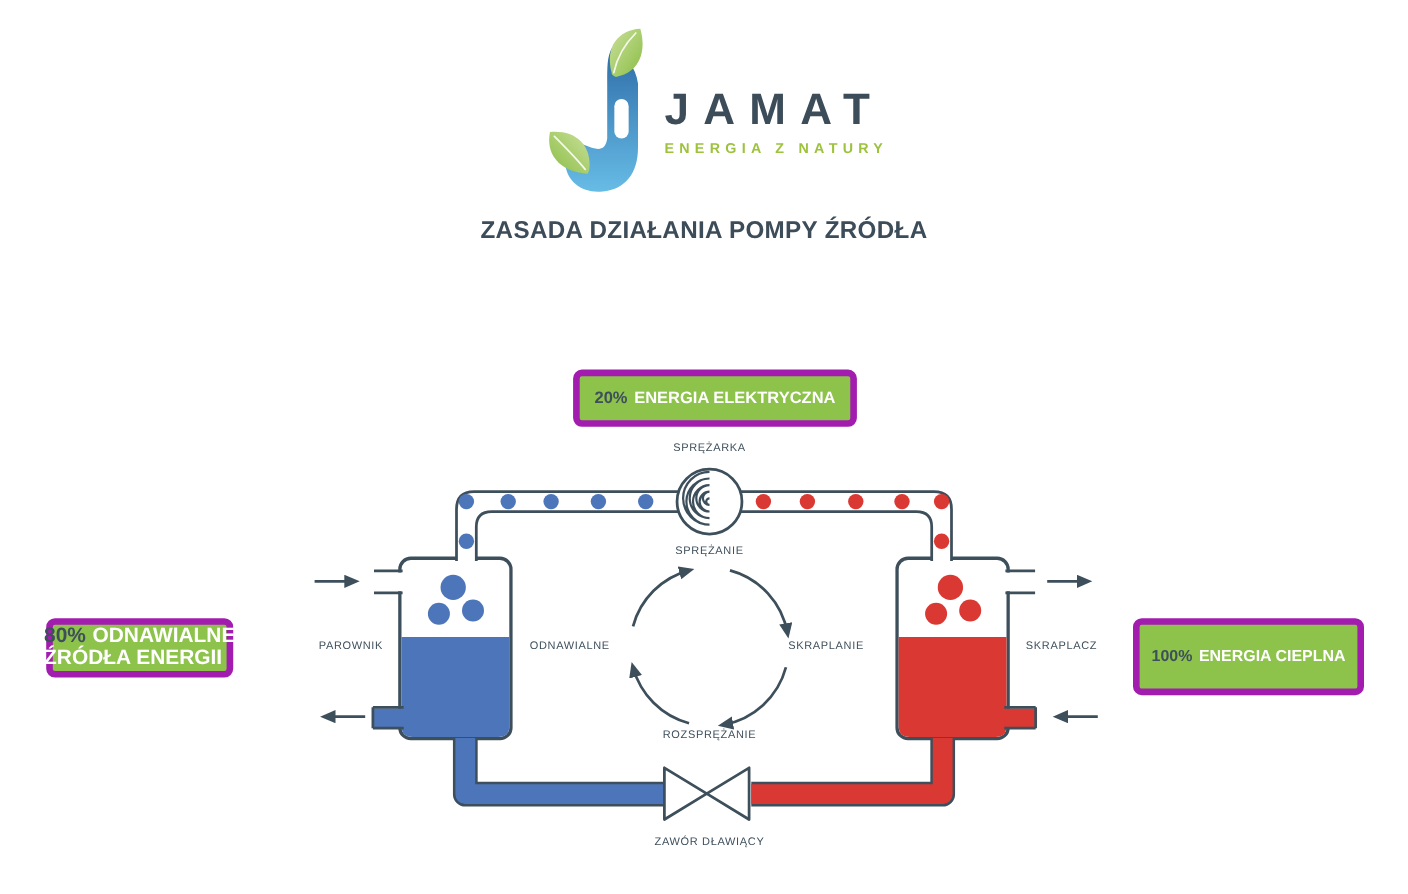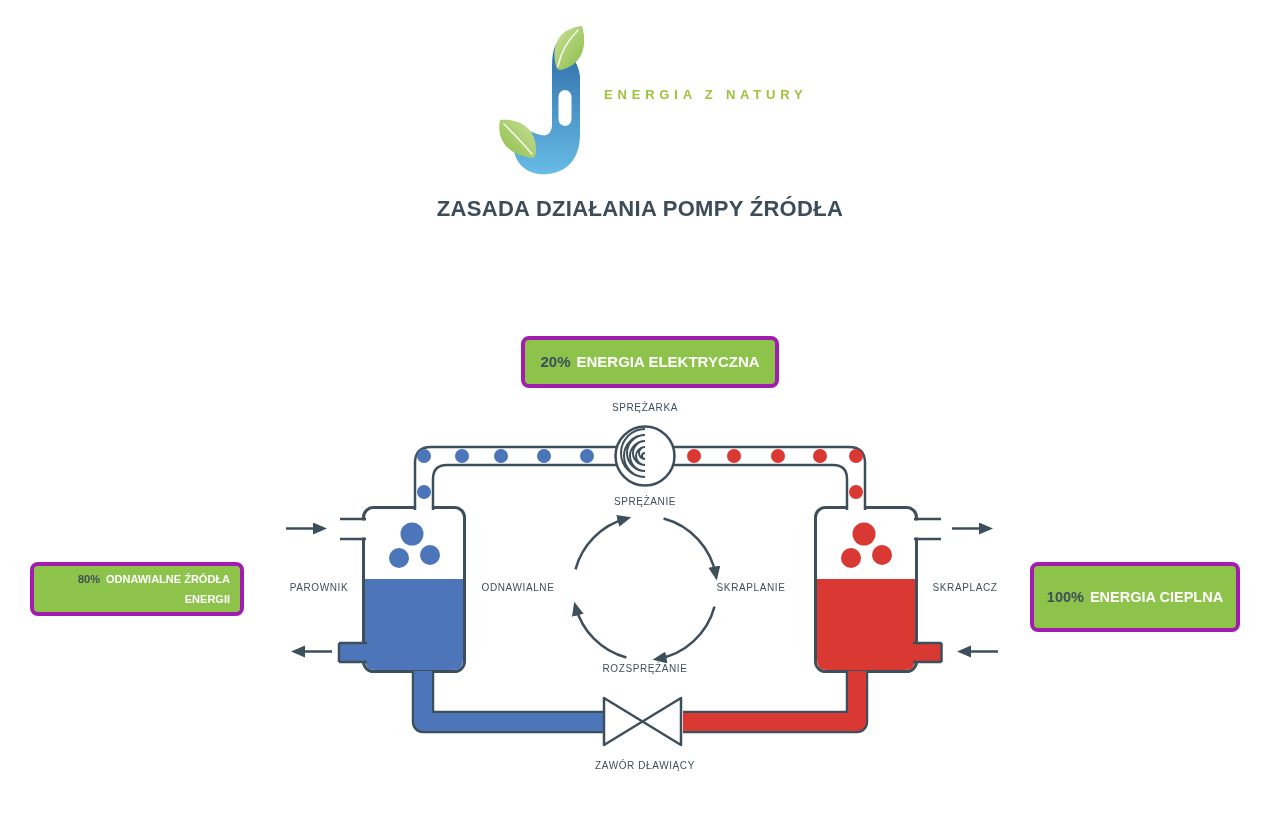--- a/index.html
+++ b/index.html
@@ -13,26 +13,26 @@
 
   
   .logo-mark{position:absolute;left:498px;top:26px;width:110px;height:155px;}
   .logo-text{position:absolute;left:604px;top:80px;width:260px;}
   .logo-name{font-size:40px;font-weight:bold;letter-spacing:13px;color:var(--text);line-height:1;}
   .logo-tagline{margin-top:8px;font-size:13px;font-weight:bold;letter-spacing:4.8px;color:var(--logo-green);line-height:1;}
   .page-title{position:absolute;left:0;right:0;top:196px;text-align:center;
     font-size:22px;font-weight:bold;letter-spacing:.3px;color:var(--text);}
 
   
-  .badge{position:absolute;background:var(--accent-green);border:4px solid #a21caf;border-radius:8px;
-    display:flex;align-items:center;justify-content:center;text-align:right;
+  .badge{position:absolute;background:var(--accent-green);border:6px solid #a21caf;border-radius:8px;
+    display:flex;align-items:center;justify-content:center;text-align:left;
     font-weight:bold;color:#fff;line-height:20px;padding:4px 10px;}
   .badge .pct{color:var(--outline);margin-right:6px;}
   .badge-electric{left:521px;top:336px;width:258px;height:52px;font-size:15px;}
-  .badge-renewable{left:30px;top:562px;width:214px;height:54px;font-size:11px;}
+  .badge-renewable{left:42px;top:562px;width:170px;height:54px;font-size:19px;}
   .badge-heat{left:1030px;top:562px;width:210px;height:70px;font-size:14.5px;}
 
   
   .dlabel{position:absolute;transform:translateX(-50%);white-space:nowrap;
     font-size:10px;letter-spacing:.6px;color:var(--outline);}
 
   
   .diagram{position:absolute;left:0;top:0;width:1280px;height:813px;}
   .f-cold{fill:var(--cold);} .f-hot{fill:var(--hot);} .f-white{fill:#fff;} .f-out{fill:var(--outline);}
   .s-out{stroke:var(--outline);fill:none;} .sw25{stroke-width:2.5;} .sw3{stroke-width:3;} .sw2{stroke-width:2;}
@@ -70,20 +70,21 @@
       <path fill="url(#gGreen1)" d="M58,40 C52,16 64,2 84,0 C90,20 84,40 62,44 C59,43 58,42 58,40 Z"></path>
       <path class="leaf-vein" d="M80,4 C70,14 63,26 60,40"></path>
     </g>
     <g>
       <path fill="url(#gGreen2)" d="M36,132 C10,130 -2,114 2,94 C24,92 38,104 38,124 C38,128 37,131 36,132 Z"></path>
       <path class="leaf-vein" d="M6,98 C16,108 26,118 34,128"></path>
     </g>
   </svg>
 
   <div class="logo-text">
+    <div class="logo-name">JAMAT</div>
     <div class="logo-tagline">ENERGIA Z NATURY</div>
   </div>
 
   <div class="page-title">ZASADA DZIAŁANIA POMPY ŹRÓDŁA</div>
 
   <div class="badge badge-electric">
     <span>
       <span class="pct">20%</span><span>ENERGIA ELEKTRYCZNA</span>
     </span>
   </div>

